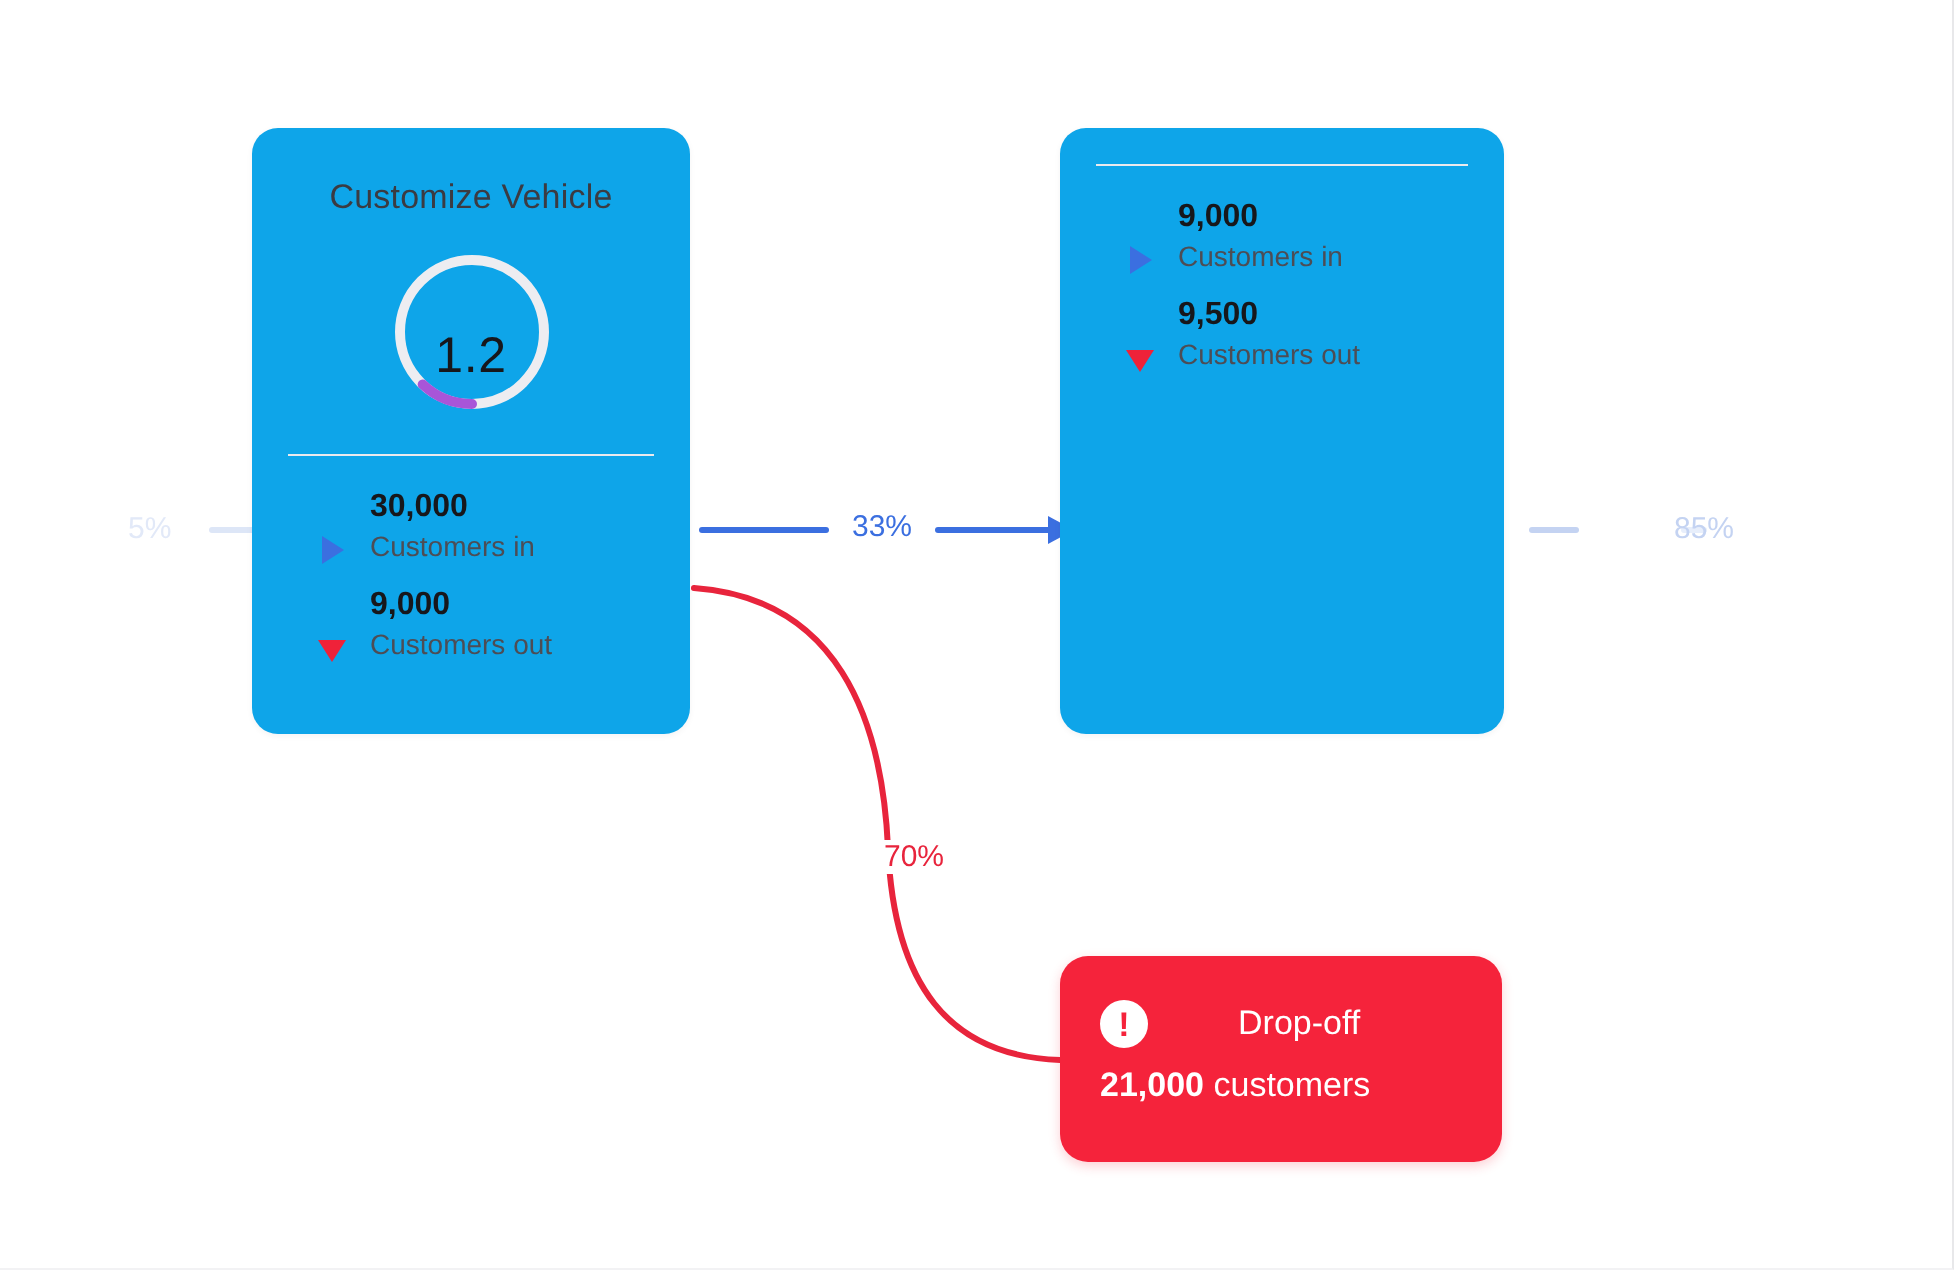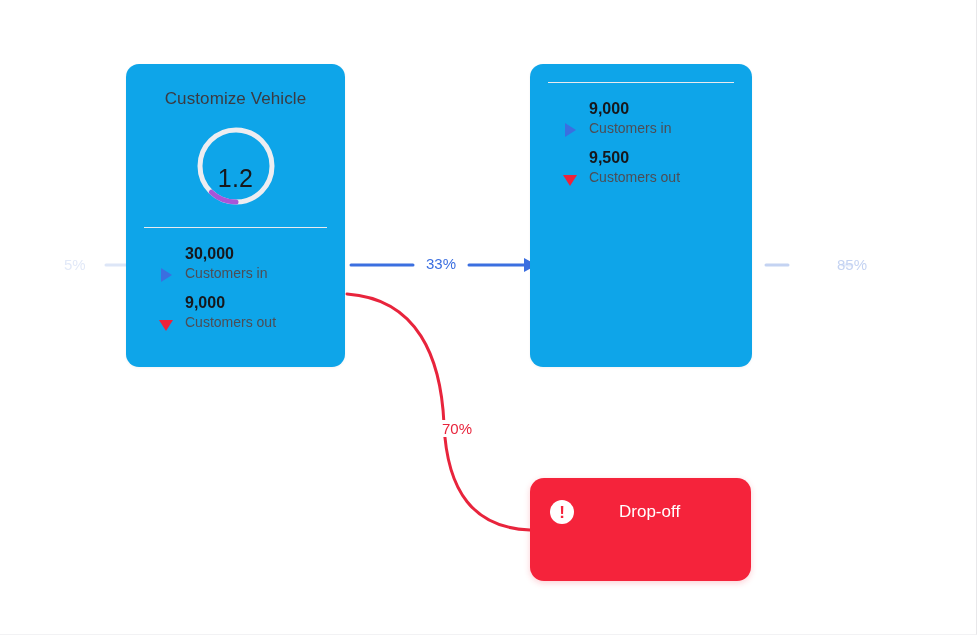--- a/index.html
+++ b/index.html
@@ -250,15 +250,19 @@
 
   <div class="edge-label" id="label-70">70%</div>
 
   <div class="edge-label" id="label-85">85%</div>
 
   <div id="dropoff-badge">
     <div class="dropoff-head">
       <span class="warn-icon">!</span>
       <span class="dropoff-title">Drop-off</span>
     </div>
+    <div class="dropoff-sub">
+      <b>21,000</b>
+      <span>customers</span>
+    </div>
   </div>
 
 </div>
 
 </body></html>

